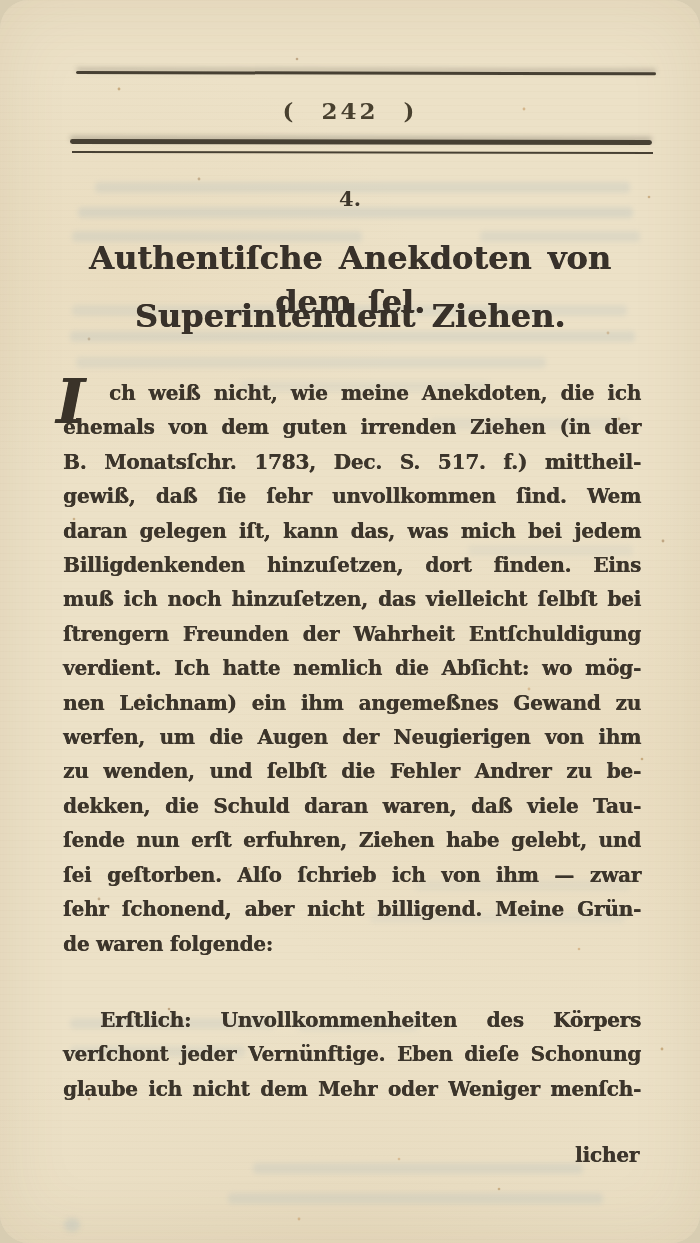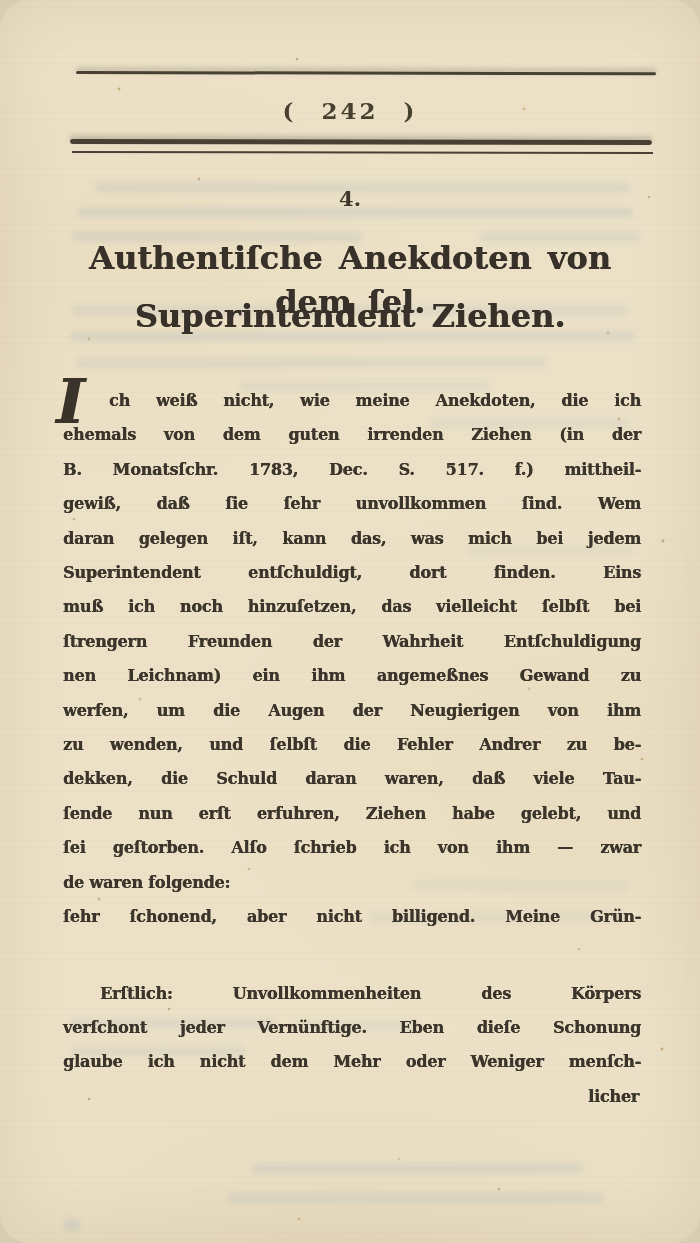--- a/index.html
+++ b/index.html
@@ -30,29 +30,29 @@
     font-size:23px;line-height:30px;font-weight:bold;letter-spacing:3px;word-spacing:14px;
     color:#48402f;}
   .secnum{position:absolute;left:60px;top:185px;width:580px;text-align:center;
     font-size:21px;line-height:28px;font-weight:bold;color:#3e372c;}
   .title{position:absolute;left:60px;width:580px;text-align:center;font-weight:bold;
     font-size:32px;line-height:44px;word-spacing:5px;color:#38312a;
     text-shadow:0.5px 0 0 currentColor;}
   .title1{top:236px;}
   .title2{top:294px;}
   
-  .bodytext{position:absolute;left:63px;top:384px;width:578px;
-    font-size:16px;line-height:34.4px;font-weight:bold;letter-spacing:-0.2px;
+  .bodytext{position:absolute;left:63px;top:376px;width:578px;
+    font-size:20px;line-height:34.4px;font-weight:bold;letter-spacing:-0.2px;
     color:#3c352b;text-shadow:0.35px 0 0 currentColor;}
   .bl{min-height:34.4px;}
   .j{text-align:justify;text-align-last:justify;}
   .first{padding-left:46px;}
   .indent{padding-left:37px;margin-top:42px;}
   .para2{margin-top:27px;}
-  .catchword{text-align:right;padding-right:2px;}
+  .catchword{text-align:right;padding-right:2px;margin-top:32px;}
   .dropcap{position:absolute;left:56px;top:371px;font-size:62px;line-height:62px;
     font-weight:bold;font-style:italic;color:#3a3329;text-shadow:0.5px 0 0 currentColor;}
   
   .g{position:absolute;height:11px;background:#b9c1bd;border-radius:4px;
     filter:blur(2.5px);}
   
   .specks{position:absolute;left:0;top:0;width:2px;height:2px;border-radius:50%;
     background:transparent;
     box-shadow:
       118px 88px 0 0.4px rgba(165,120,60,.50), 296px 58px 0 0.3px rgba(140,100,55,.45),
@@ -104,31 +104,32 @@
 
   <div class="dropcap">I</div>
 
   <div class="bodytext">
     <div>
       <div class="bl j first">ch weiß nicht, wie meine Anekdoten, die ich</div>
       <div class="bl j">ehemals von dem guten irrenden Ziehen (in der</div>
       <div class="bl j">B. Monatsſchr. 1783, Dec. S. 517. f.) mittheil-</div>
       <div class="bl j">gewiß, daß ſie ſehr unvollkommen ſind. Wem</div>
       <div class="bl j">daran gelegen iſt, kann das, was mich bei jedem</div>
-      <div class="bl j">Superintendent entſchuldigt, dort finden. Eins</div>
+      <div class="bl j">Billigdenkenden hinzuſetzen, dort finden. Eins</div>
       <div class="bl j">muß ich noch hinzuſetzen, das vielleicht ſelbſt bei</div>
       <div class="bl j">ſtrengern Freunden der Wahrheit Entſchuldigung</div>
+      <div class="bl j">verdient. Ich hatte nemlich die Abſicht: wo mög-</div>
       <div class="bl j">nen Leichnam) ein ihm angemeßnes Gewand zu</div>
       <div class="bl j">werfen, um die Augen der Neugierigen von ihm</div>
       <div class="bl j">zu wenden, und ſelbſt die Fehler Andrer zu be-</div>
       <div class="bl j">dekken, die Schuld daran waren, daß viele Tau-</div>
       <div class="bl j">ſende nun erſt erfuhren, Ziehen habe gelebt, und</div>
       <div class="bl j">ſei geſtorben. Alſo ſchrieb ich von ihm — zwar</div>
+      <div class="bl j">ſehr ſchonend, aber nicht billigend. Meine Grün-</div>
       <div class="bl">de waren folgende:</div>
-      <div class="bl j">ſehr ſchonend, aber nicht billigend. Meine Grün-</div>
     </div>
     <div class="para2">
       <div class="bl j indent">Erſtlich: Unvollkommenheiten des Körpers</div>
       <div class="bl j">verſchont jeder Vernünftige. Eben dieſe Schonung</div>
       <div class="bl j">glaube ich nicht dem Mehr oder Weniger menſch-</div>
     </div>
     <div class="bl catchword">licher</div>
   </div>
 
 </div>

